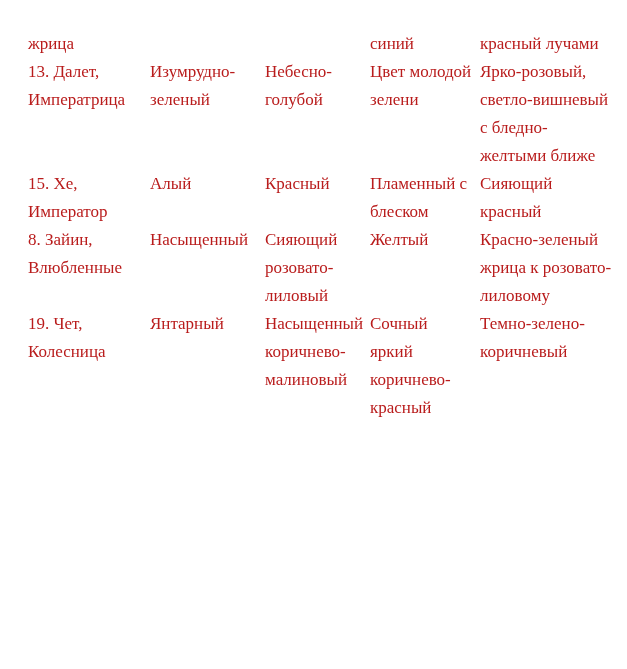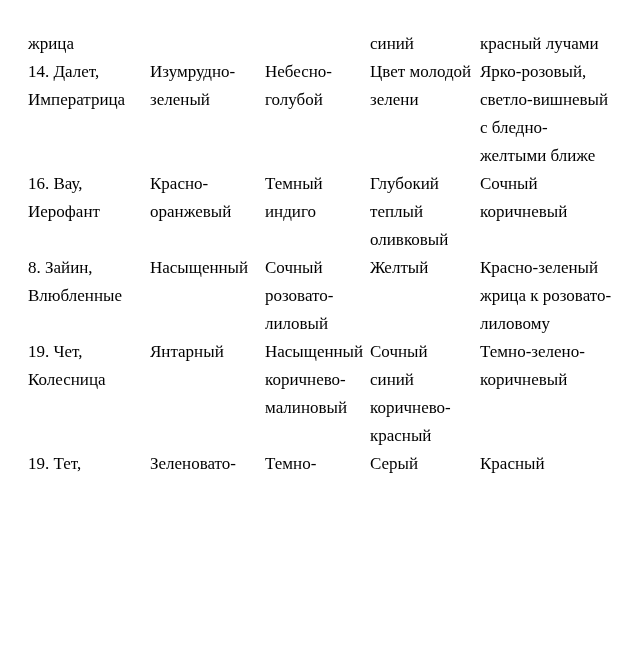--- a/index.html
+++ b/index.html
@@ -30,21 +30,21 @@
     table-layout: fixed;
     width: 591px;
   }
   table.color-table td {
     vertical-align: top;
     border: 0;
     padding: 0 6px 0 0;
     font-size: 17px;
     line-height: 28px;
     font-family: "Liberation Serif", "DejaVu Serif", serif;
-    color: #000000;
+    color: #b91c1c;
     word-wrap: break-word;
     overflow-wrap: break-word;
     hyphens: none;
   }
   
   col.c1 { width: 122px; }
   col.c2 { width: 115px; }
   col.c3 { width: 105px; }
   col.c4 { width: 110px; }
   col.c5 { width: 139px; }
@@ -65,55 +65,48 @@
 
       <tr>
         <td>жрица</td>
         <td></td>
         <td></td>
         <td>синий</td>
         <td>красный лучами</td>
       </tr>
 
       <tr>
-        <td>14. Далет, Императрица</td>
+        <td>13. Далет, Императрица</td>
         <td>Изумрудно-зеленый</td>
         <td>Небесно-голубой</td>
         <td>Цвет молодой зелени</td>
         <td>Ярко-розовый, светло-вишневый с бледно-желтыми ближе</td>
       </tr>
 
+      <tr>
+        <td>15. Хе, Император</td>
+        <td>Алый</td>
+        <td>Красный</td>
+        <td>Пламенный с блеском</td>
+        <td>Сияющий красный</td>
+      </tr>
 
-      <tr>
-        <td>16. Вау, Иерофант</td>
-        <td>Красно-оранжевый</td>
-        <td>Темный индиго</td>
-        <td>Глубокий теплый оливковый</td>
-        <td>Сочный коричневый</td>
-      </tr>
 
       <tr>
         <td>8. Зайин, Влюбленные</td>
         <td>Насыщенный</td>
-        <td>Сочный розовато-лиловый</td>
+        <td>Сияющий розовато-лиловый</td>
         <td>Желтый</td>
         <td>Красно-зеленый жрица к розовато-лиловому</td>
       </tr>
 
       <tr>
         <td>19. Чет, Колесница</td>
         <td>Янтарный</td>
         <td>Насыщенный коричнево-малиновый</td>
-        <td>Сочный синий коричнево-красный</td>
+        <td>Сочный яркий коричнево-красный</td>
         <td>Темно-зелено-коричневый</td>
       </tr>
 
-      <tr>
-        <td>19. Тет,</td>
-        <td>Зеленовато-</td>
-        <td>Темно-</td>
-        <td>Серый</td>
-        <td>Красный</td>
-      </tr>
 
     </tbody>
   </table>
 </div>
 
 </body></html>

